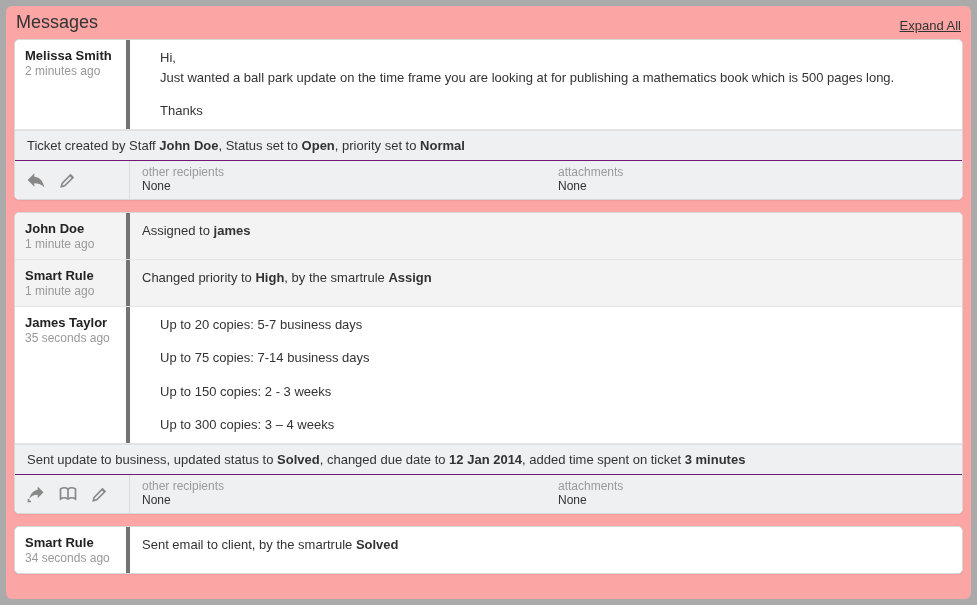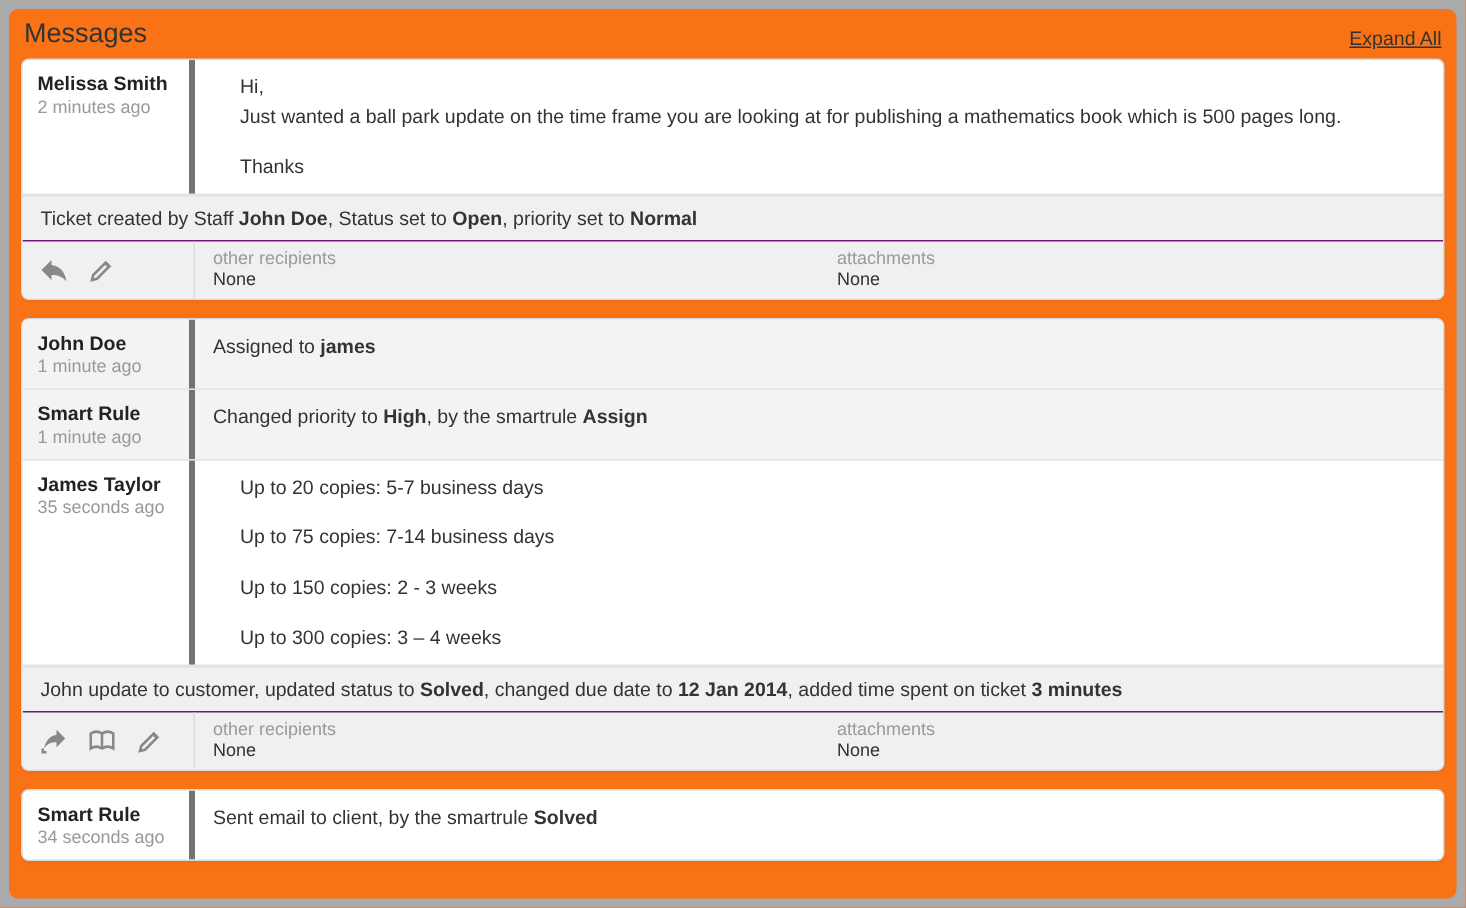--- a/index.html
+++ b/index.html
@@ -10,21 +10,21 @@
     font-family: "Helvetica Neue", Helvetica, Arial, sans-serif;
     font-size: 13px;
     color: #333;
     width: 977px;
     height: 605px;
     overflow: hidden;
   }
   .panel {
     position: absolute;
     left: 6px; top: 6px; right: 6px; bottom: 6px;
-    background: #f97316;
+    background: #fca5a5;
     border-radius: 6px;
     padding: 2px 8px 8px 8px;
   }
   .panel-header {
     display: flex;
     justify-content: space-between;
     align-items: flex-end;
     padding: 4px 2px 6px 2px;
   }
   .panel-title {
@@ -207,21 +207,21 @@
         <div class="time">35 seconds ago</div>
       </div>
       <div class="body">
         <p>Up to 20 copies: 5-7 business days</p>
         <p>Up to 75 copies: 7-14 business days</p>
         <p>Up to 150 copies: 2 - 3 weeks</p>
         <p>Up to 300 copies: 3 – 4 weeks</p>
       </div>
     </div>
     <div class="audit-strip">
-      <span>John update to customer, updated status to </span><b>Solved</b><span>, changed due date to </span><b>12 Jan 2014</b><span>, added time spent on ticket </span><b>3 minutes</b>
+      <span>Sent update to business, updated status to </span><b>Solved</b><span>, changed due date to </span><b>12 Jan 2014</b><span>, added time spent on ticket </span><b>3 minutes</b>
     </div>
     <div class="footer">
       <div class="actions">
         <span class="icon-btn">
           <svg viewBox="0 0 24 24" fill="currentColor">
               <path d="M14 3v4c-6 1-9 6-10 11 2.5-3.5 5-5 10-5v4l7-7-7-7z"></path>
               <path d="M3 20h1" fill="none"></path>
               <path d="M4 21h0"></path>
               <path d="M3 18v3h3" fill="none" stroke="currentColor" stroke-width="2"></path>
             </svg>

